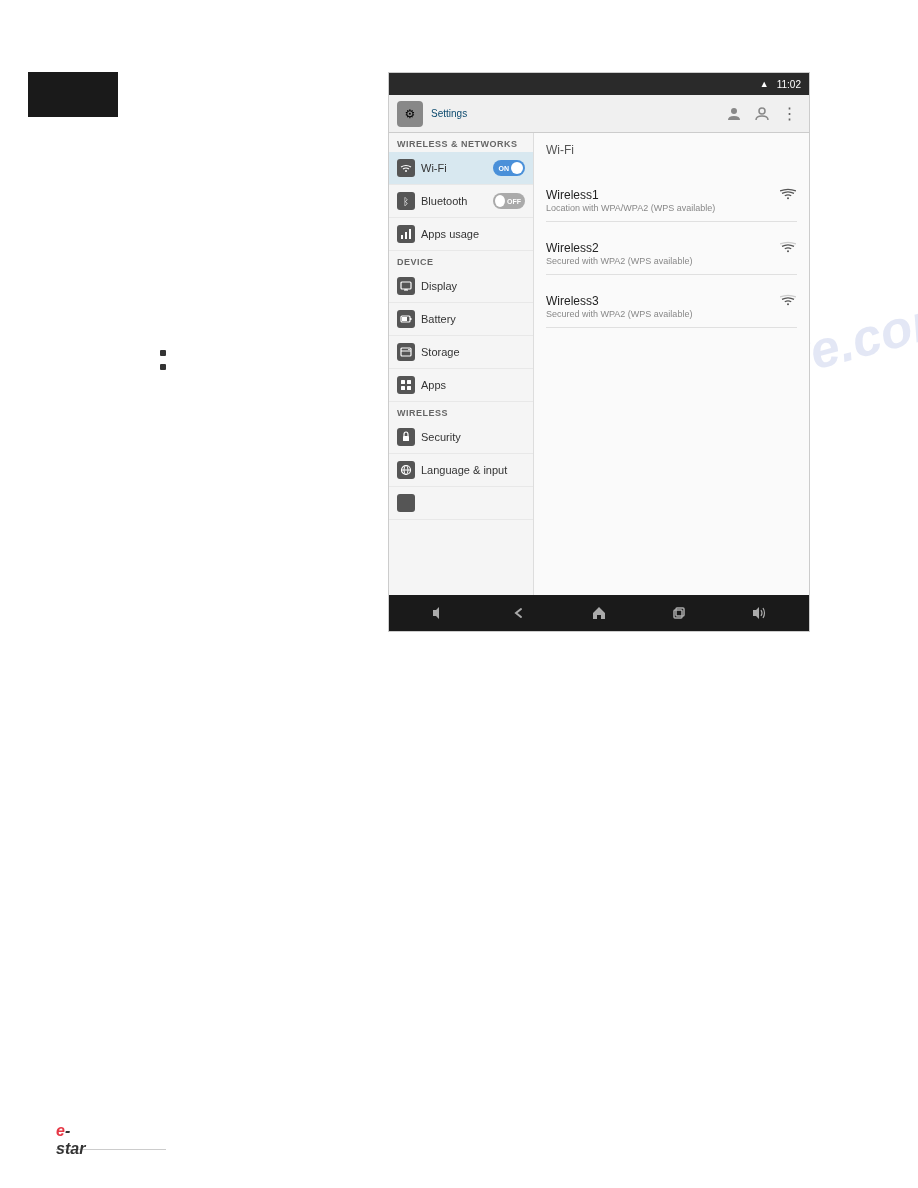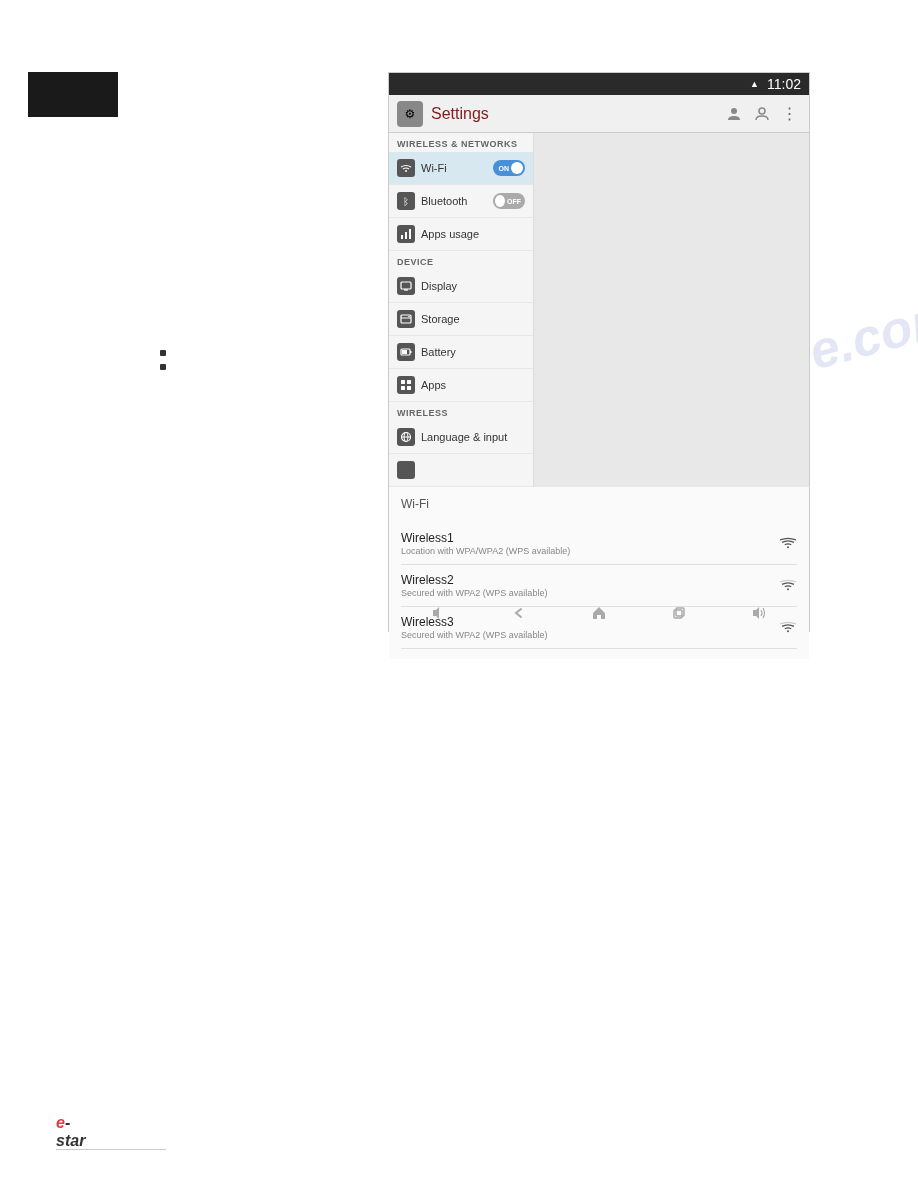--- a/index.html
+++ b/index.html
@@ -80,22 +80,22 @@
       height: 26px;
       background: #888;
       border-radius: 4px;
       margin-right: 8px;
       display: flex;
       align-items: center;
       justify-content: center;
       font-size: 14px;
     }
     .app-bar-title {
-      font-size: 16px;
-      color: #7f1d1d;
+      font-size: 10px;
+      color: #0c4a6e;
       flex: 1;
     }
     .app-bar-actions {
       display: flex;
       align-items: center;
       gap: 6px;
     }
     .action-icon {
       width: 22px;
       height: 22px;
@@ -104,21 +104,20 @@
       justify-content: center;
       color: #666;
       font-size: 14px;
     }
 
     
     .content-area {
       display: flex;
       width: 100%;
       height: calc(100% - 60px - 36px);
-      flex-direction: column;
     }
 
     
     .sidebar {
       width: 145px;
       background: #f5f5f5;
       border-right: 1px solid #ddd;
       overflow-y: auto;
       flex-shrink: 0;
     }
@@ -207,20 +206,21 @@
     }
 
     .wifi-network {
       display: flex;
       align-items: center;
       padding: 8px 0;
       border-bottom: 1px solid #e0e0e0;
     }
     .wifi-info {
       flex: 1;
+      margin-top: 11px;
     }
     .wifi-name {
       font-size: 12px;
       color: #222;
       font-weight: normal;
     }
     .wifi-security {
       font-size: 9px;
       color: #888;
       margin-top: 1px;
@@ -292,21 +292,21 @@
   <div class="dot"></div>
 </div>
 
 <div class="watermark">manualsarchive.com</div>
 
 <div class="tablet">
 
   <div class="status-bar">
     <div class="status-icons">
       <span style="color:#fff;font-size:9px;">▲</span>
-      <span style="color:#fff;font-size:14px;margin-left:4px;">11:02</span>
+      <span style="color:#fff;font-size:10px;margin-left:4px;">11:02</span>
     </div>
   </div>
 
   <div class="app-bar">
     <div class="app-bar-icon">
       <span style="font-size:12px;">⚙</span>
     </div>
     <span class="app-bar-title">Settings</span>
     <div class="app-bar-actions">
       <div class="action-icon">
@@ -381,54 +381,63 @@
             <line x1="4" y1="10" x2="8" y2="10" stroke="white" stroke-width="1.2"></line>
             <line x1="6" y1="9" x2="6" y2="10" stroke="white" stroke-width="1.2"></line>
           </svg>
         </div>
         <span class="item-label">Display</span>
       </div>
 
       <div class="sidebar-item">
         <div class="item-icon" style="background:#555;">
           <svg width="12" height="12" viewBox="0 0 12 12">
+            <rect x="1" y="3" width="9" height="6" rx="1" stroke="white" stroke-width="1.2" fill="none"></rect>
+            <rect x="10" y="5" width="1.5" height="2" fill="white"></rect>
+            <rect x="2" y="4" width="5" height="4" fill="white"></rect>
+          </svg>
+        </div>
+        <span class="item-label">Battery</span>
+      </div>
+
+      <div class="sidebar-item">
+        <div class="item-icon" style="background:#555;">
+          <svg width="12" height="12" viewBox="0 0 12 12">
             <rect x="1" y="2" width="10" height="8" rx="1" stroke="white" stroke-width="1.2" fill="none"></rect>
             <line x1="1" y1="5" x2="11" y2="5" stroke="white" stroke-width="1"></line>
             <circle cx="9" cy="3.5" r="0.8" fill="white"></circle>
           </svg>
         </div>
         <span class="item-label">Storage</span>
-      </div>
-
-      <div class="sidebar-item">
-        <div class="item-icon" style="background:#555;">
-          <svg width="12" height="12" viewBox="0 0 12 12">
-            <rect x="1" y="3" width="9" height="6" rx="1" stroke="white" stroke-width="1.2" fill="none"></rect>
-            <rect x="10" y="5" width="1.5" height="2" fill="white"></rect>
-            <rect x="2" y="4" width="5" height="4" fill="white"></rect>
-          </svg>
-        </div>
-        <span class="item-label">Battery</span>
       </div>
 
       <div class="sidebar-item">
         <div class="item-icon" style="background:#555;">
           <svg width="12" height="12" viewBox="0 0 12 12">
             <rect x="1" y="1" width="4" height="4" rx="0.5" fill="white"></rect>
             <rect x="7" y="1" width="4" height="4" rx="0.5" fill="white"></rect>
             <rect x="1" y="7" width="4" height="4" rx="0.5" fill="white"></rect>
             <rect x="7" y="7" width="4" height="4" rx="0.5" fill="white"></rect>
           </svg>
         </div>
         <span class="item-label">Apps</span>
       </div>
 
       <div class="section-header">WIRELESS</div>
 
 
+      <div class="sidebar-item">
+        <div class="item-icon" style="background:#555;">
+          <svg width="12" height="12" viewBox="0 0 12 12">
+            <rect x="3" y="5" width="6" height="5" rx="0.5" fill="white"></rect>
+            <path d="M4 5 V3.5 Q4 1 6 1 Q8 1 8 3.5 V5" stroke="white" stroke-width="1.2" fill="none"></path>
+          </svg>
+        </div>
+        <span class="item-label">Security</span>
+      </div>
 
       <div class="sidebar-item">
         <div class="item-icon" style="background:#555;">
           <svg width="12" height="12" viewBox="0 0 12 12">
             <circle cx="6" cy="6" r="4.5" stroke="white" stroke-width="1.2" fill="none"></circle>
             <ellipse cx="6" cy="6" rx="2" ry="4.5" stroke="white" stroke-width="1" fill="none"></ellipse>
             <line x1="1.5" y1="6" x2="10.5" y2="6" stroke="white" stroke-width="1"></line>
           </svg>
         </div>
         <span class="item-label">Language &amp; input</span>
@@ -522,16 +531,16 @@
         <path d="M10 5 Q12 8 10 11" stroke="#aaa" stroke-width="1.2" fill="none"></path>
         <path d="M12 3 Q15 8 12 13" stroke="#aaa" stroke-width="1.2" fill="none"></path>
       </svg>
     </div>
   </div>
 
 </div>
 
 <div class="footer">
   <div style="position:absolute;bottom:18px;left:28px;width:110px;height:1px;background:#ccc;"></div>
-  <div style="position:absolute;bottom:18px;left:28px;">
+  <div style="position:absolute;bottom:10px;left:28px;">
     <span style="font-size:16px;font-style:italic;color:#e63946;font-weight:bold;">e</span><span style="font-size:16px;font-style:italic;font-weight:bold;color:#333;">-star</span>
   </div>
 </div>
 
 </body></html>

